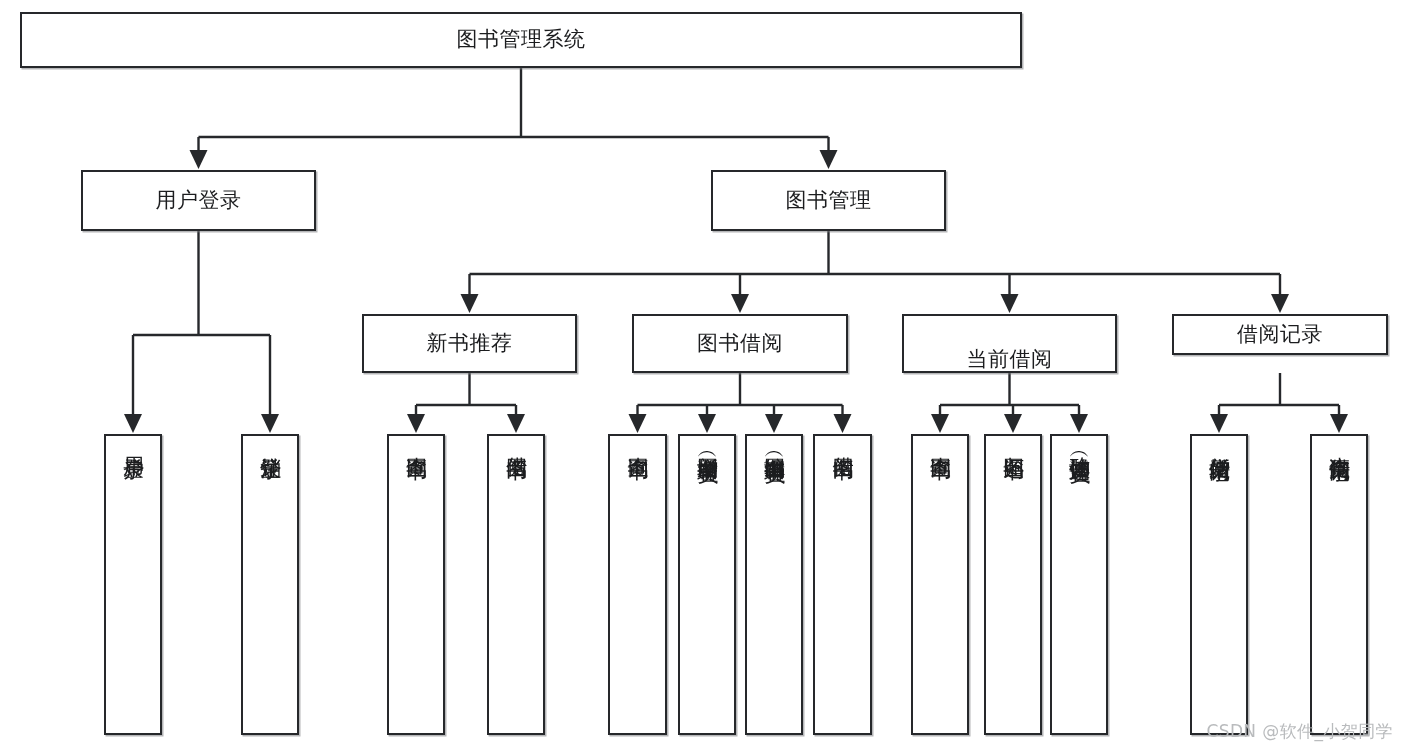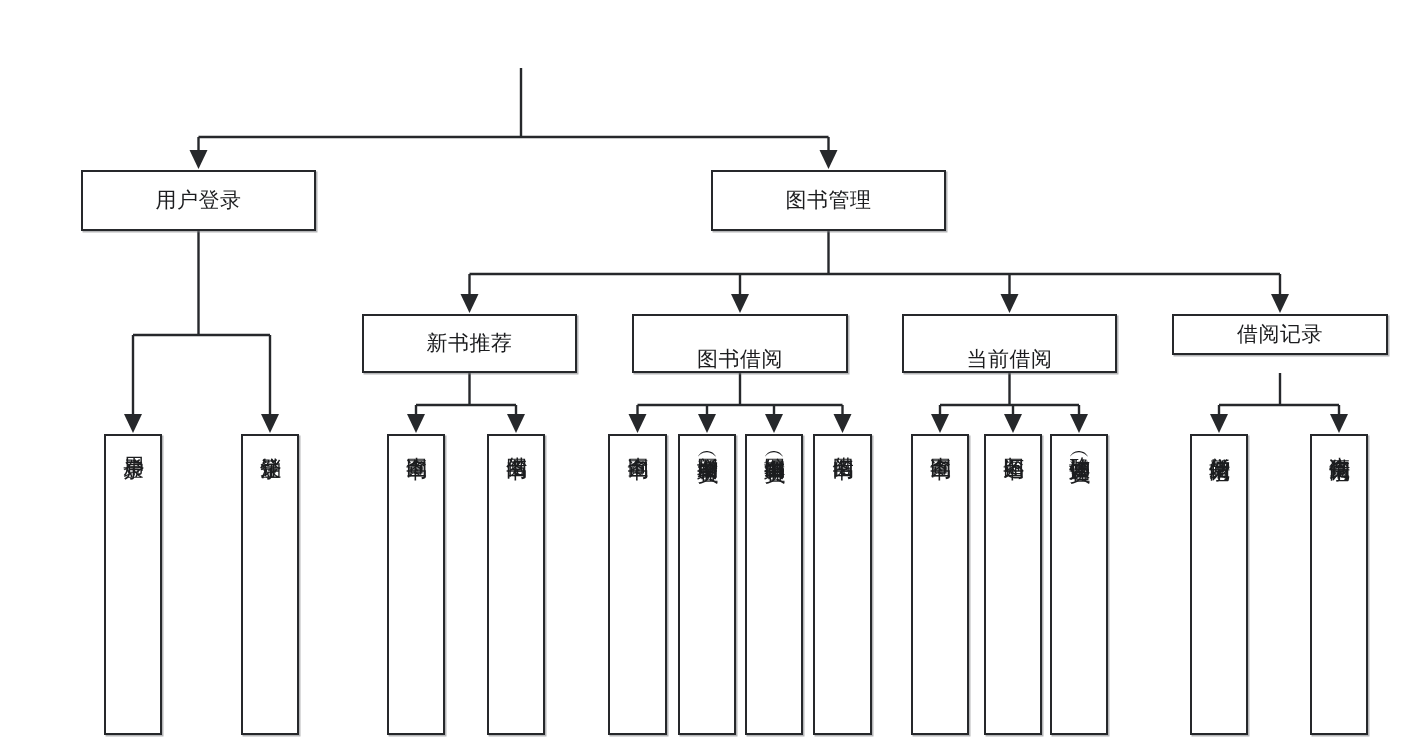--- a/index.html
+++ b/index.html
@@ -137,32 +137,35 @@
         <path class="arrow-head" d="M1070,414 L1088,414 L1079,433 L1070,414 Z"></path>
         <path class="conn" d="M1280,373 L1280,405"></path>
         <path class="conn" d="M1219,405 L1339,405"></path>
         <path class="conn" d="M1219,405 L1219,416"></path>
         <path class="arrow-head" d="M1210,414 L1228,414 L1219,433 L1210,414 Z"></path>
         <path class="conn" d="M1339,405 L1339,416"></path>
         <path class="arrow-head" d="M1330,414 L1348,414 L1339,433 L1330,414 Z"></path>
       </g>
   </svg>
 
+  <div class="node" id="n-root" style="left: 20px; top: 12px; width: 1002px; height: 56px;">
+    <span class="node-label-h">图书管理系统</span>
+  </div>
 
   <div class="node" id="n-user-login" style="left: 81px; top: 170px; width: 235px; height: 61px;">
     <span class="node-label-h">用户登录</span>
   </div>
   <div class="node" id="n-new-book-recommend" style="left: 362px; top: 314px; width: 215px; height: 59px;">
     <span class="node-label-h">新书推荐</span>
   </div>
 
   <div class="node" id="n-book-management" style="left: 711px; top: 170px; width: 235px; height: 61px;">
     <span class="node-label-h">图书管理</span>
   </div>
-  <div class="node" id="n-book-borrow" style="left: 632px; top: 314px; width: 216px; height: 59px; align-items: flex-end;">
+  <div class="node" id="n-book-borrow" style="left: 632px; top: 314px; width: 216px; height: 59px;">
     <span class="node-label-h">图书借阅</span>
   </div>
   <div class="node" id="n-current-borrow" style="left: 902px; top: 314px; width: 215px; height: 59px; align-items: flex-end;">
     <span class="node-label-h">当前借阅</span>
   </div>
   <div class="node" id="n-borrow-record" style="left: 1172px; top: 314px; width: 216px; height: 41px;">
     <span class="node-label-h">借阅记录</span>
   </div>
 
   <div id="leaf-host">
@@ -200,13 +203,14 @@
         <span class="node-label-v">确认归还（管理员）</span>
       </div>
       <div class="node leaf" id="n-leaf-add-borrow-record" style="left: 1190px; top: 434px; width: 58px; height: 301px;">
         <span class="node-label-v">新增借阅记录</span>
       </div>
       <div class="node leaf" id="n-leaf-query-borrow-record" style="left: 1310px; top: 434px; width: 58px; height: 301px;">
         <span class="node-label-v">查询借阅记录</span>
       </div>
     </div>
 
+  <div class="watermark">CSDN @软件_小贺同学</div>
 </div>
 
 </body></html>

